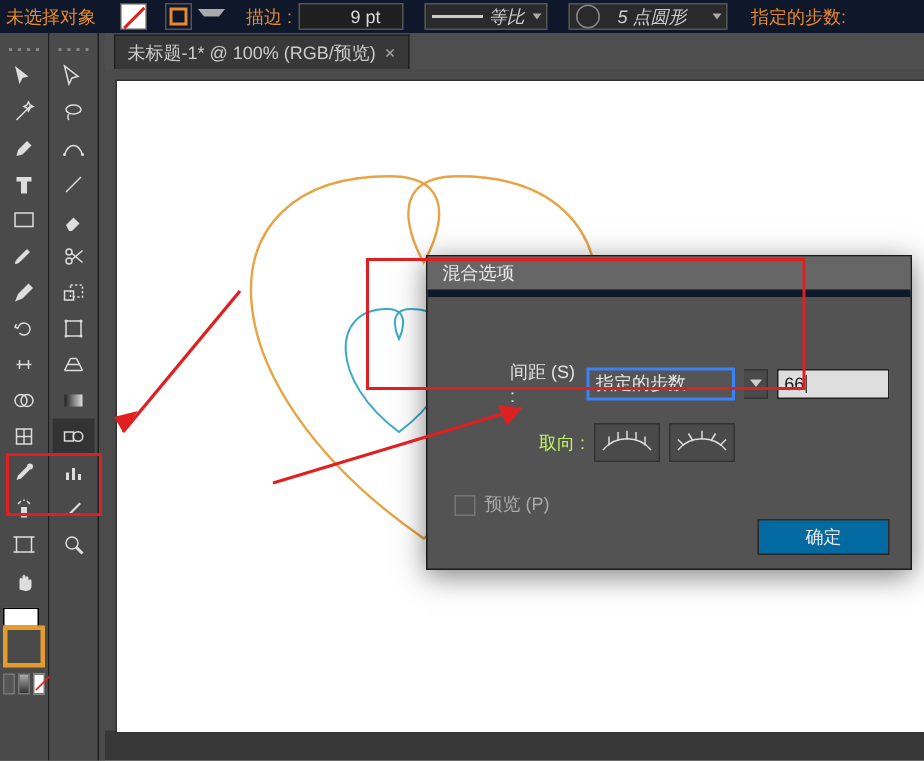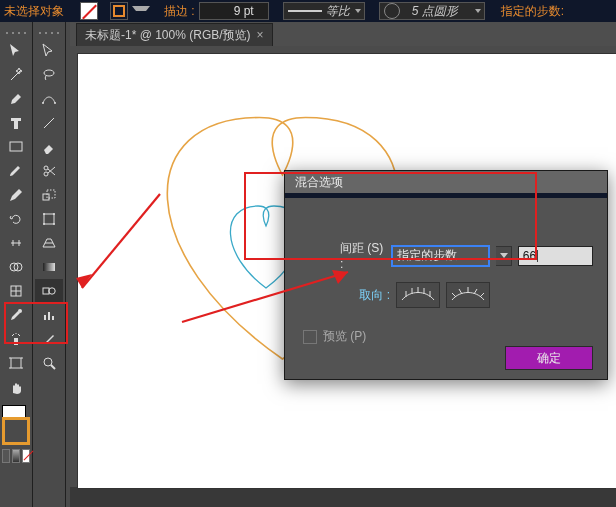--- a/index.html
+++ b/index.html
@@ -116,30 +116,30 @@
   .row-spacing { top:42px; color:#e2e2e2;}
   .row-spacing .combo {
     width:96px; height:18px; background:#555; border:2px solid #3b82f6;
     display:flex; align-items:center; justify-content:space-between; padding:0 4px; color:#e8e8e8;
   }
   .row-spacing .combo-arrow{width:16px;height:18px;background:#4a4a4a;border:1px solid #333;border-left:none;display:flex;align-items:center;justify-content:center;}
   .row-spacing .numin {
     width:72px; height:18px; background:#dedede; border:1px solid #222;
     color:#111; display:flex; align-items:center; padding:0 4px;
   }
-  .row-orient { top:84px; color:#7dd3fc; }
+  .row-orient { top:84px; color:#bef264; }
   .orient-btn {
     width:42px; height:24px; border:1px solid #333; background:#4a4a4a;
     display:flex; align-items:center; justify-content:center; color:#ddd;
   }
   .orient-btn svg{width:36px;height:16px;}
   .row-prev { top:130px; left:18px; display:flex; align-items:center; gap:6px; color:#aaa;}
   .cb { width:12px; height:12px; border:1px solid #777; }
   .dlg-btns { position:absolute; right:14px; bottom:14px; display:flex; gap:12px;}
-  .dlg-btn { width:86px; height:22px; background:#a21caf; border:1px solid #2a2a2a;
+  .dlg-btn { width:86px; height:22px; background:#0369a1; border:1px solid #2a2a2a;
              display:flex; align-items:center; justify-content:center; color:#eaeaea; cursor:pointer;}
 
   
   .redbox1 { position:absolute; left:4px; top:302px; width:60px; height:38px; border:2px solid #e02020; pointer-events:none;}
   .redbox2 { position:absolute; left:244px; top:172px; width:289px; height:84px; border:2px solid #e02020; pointer-events:none;}
   .arrow { position:absolute; pointer-events:none; }
   .arrow line{stroke:#e02020;stroke-width:2.2;}
   .arrow polygon{fill:#e02020;}
 
   

